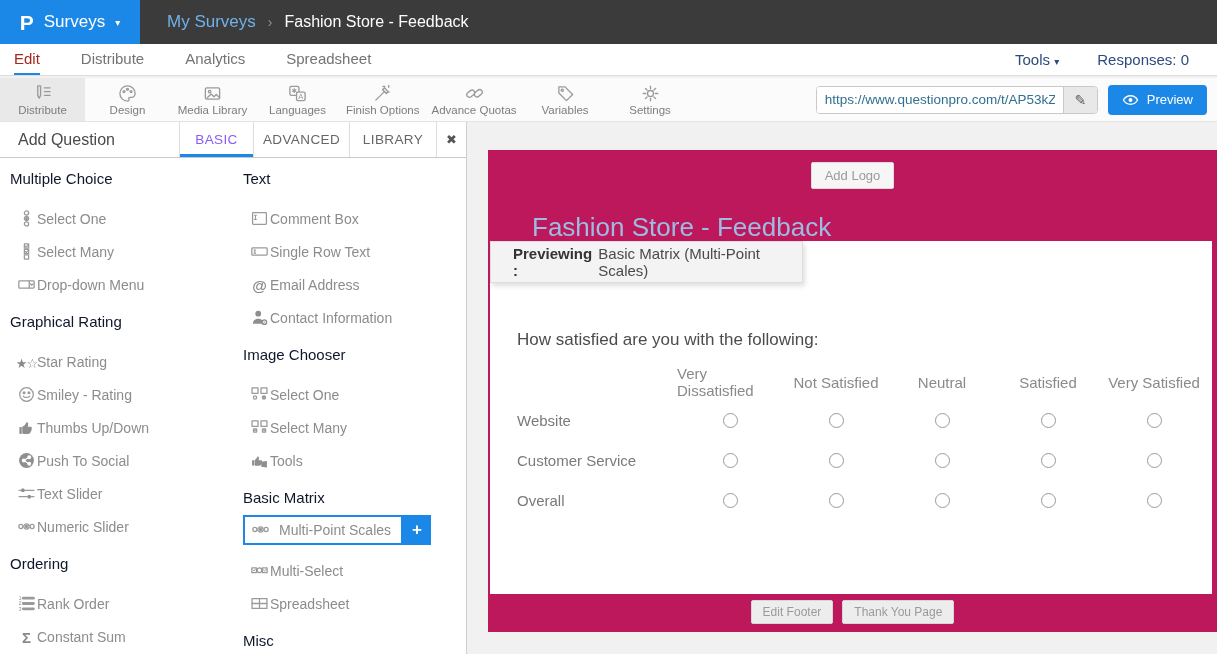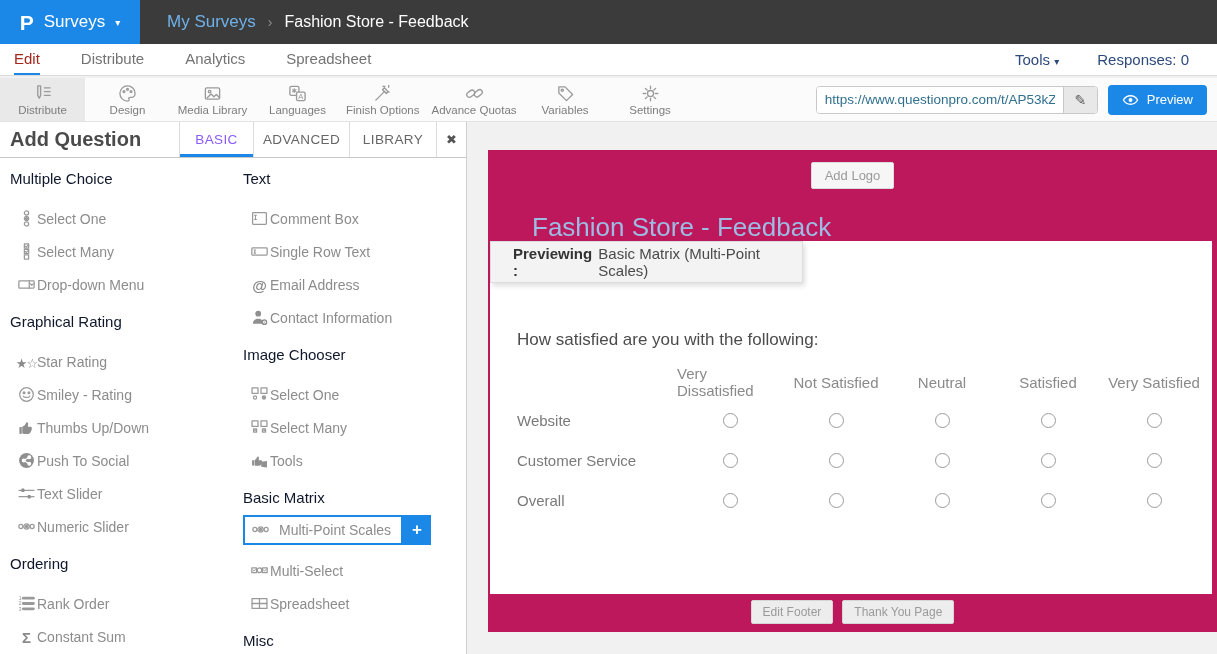--- a/index.html
+++ b/index.html
@@ -56,22 +56,22 @@
                font-family:inherit; background:#fff; min-width:0; }
   .url-edit { width:34px; background:#e8e8e8; border-left:1px solid #c9c9c9; display:flex;
               align-items:center; justify-content:center; color:#555; font-size:14px; cursor:pointer; }
   .preview-btn { height:30px; background:#1b87e6; color:#fff; border:none; border-radius:4px;
                  font-size:13px; padding:0 14px; display:flex; align-items:center; gap:8px; cursor:pointer; }
 
   
   .panel { position:absolute; top:122px; left:0; width:467px; bottom:0; background:#fff;
            border-right:1px solid #cfcfcf; }
   .panel-header { height:36px; border-bottom:1px solid #c9c9c9; display:flex; align-items:stretch; }
-  .panel-title { font-size:20px; font-weight:bold; color:#4a4a4a; display:flex; align-items:center;
-                 padding-left:10px; flex:1; }
+  .panel-title { font-size:16px; font-weight:normal; color:#4a4a4a; display:flex; align-items:center;
+                 padding-left:18px; flex:1; }
   .panel-tab { display:flex; align-items:center; justify-content:center; font-size:13.5px; color:#666;
                border-left:1px solid #ddd; cursor:pointer; letter-spacing:.4px; }
   .panel-tab.active { color:#8b5cf6; box-shadow:inset 0 -3px 0 #1b87e6; }
   .panel-close { width:30px; display:flex; align-items:center; justify-content:center;
                  border-left:1px solid #ddd; color:#555; font-size:13px; cursor:pointer; }
   .panel-body { display:flex; height:calc(100% - 36px); overflow:hidden; }
   .panel-col { width:235px; padding:12px 0 0 10px; }
   .section { margin-bottom:20px; }
   .section-title { font-size:15px; color:#0f172a; line-height:18px; margin:0 0 6px 0; font-weight:normal; }
   .q-item { height:33px; display:flex; align-items:flex-end; gap:1px; padding-left:7px;

